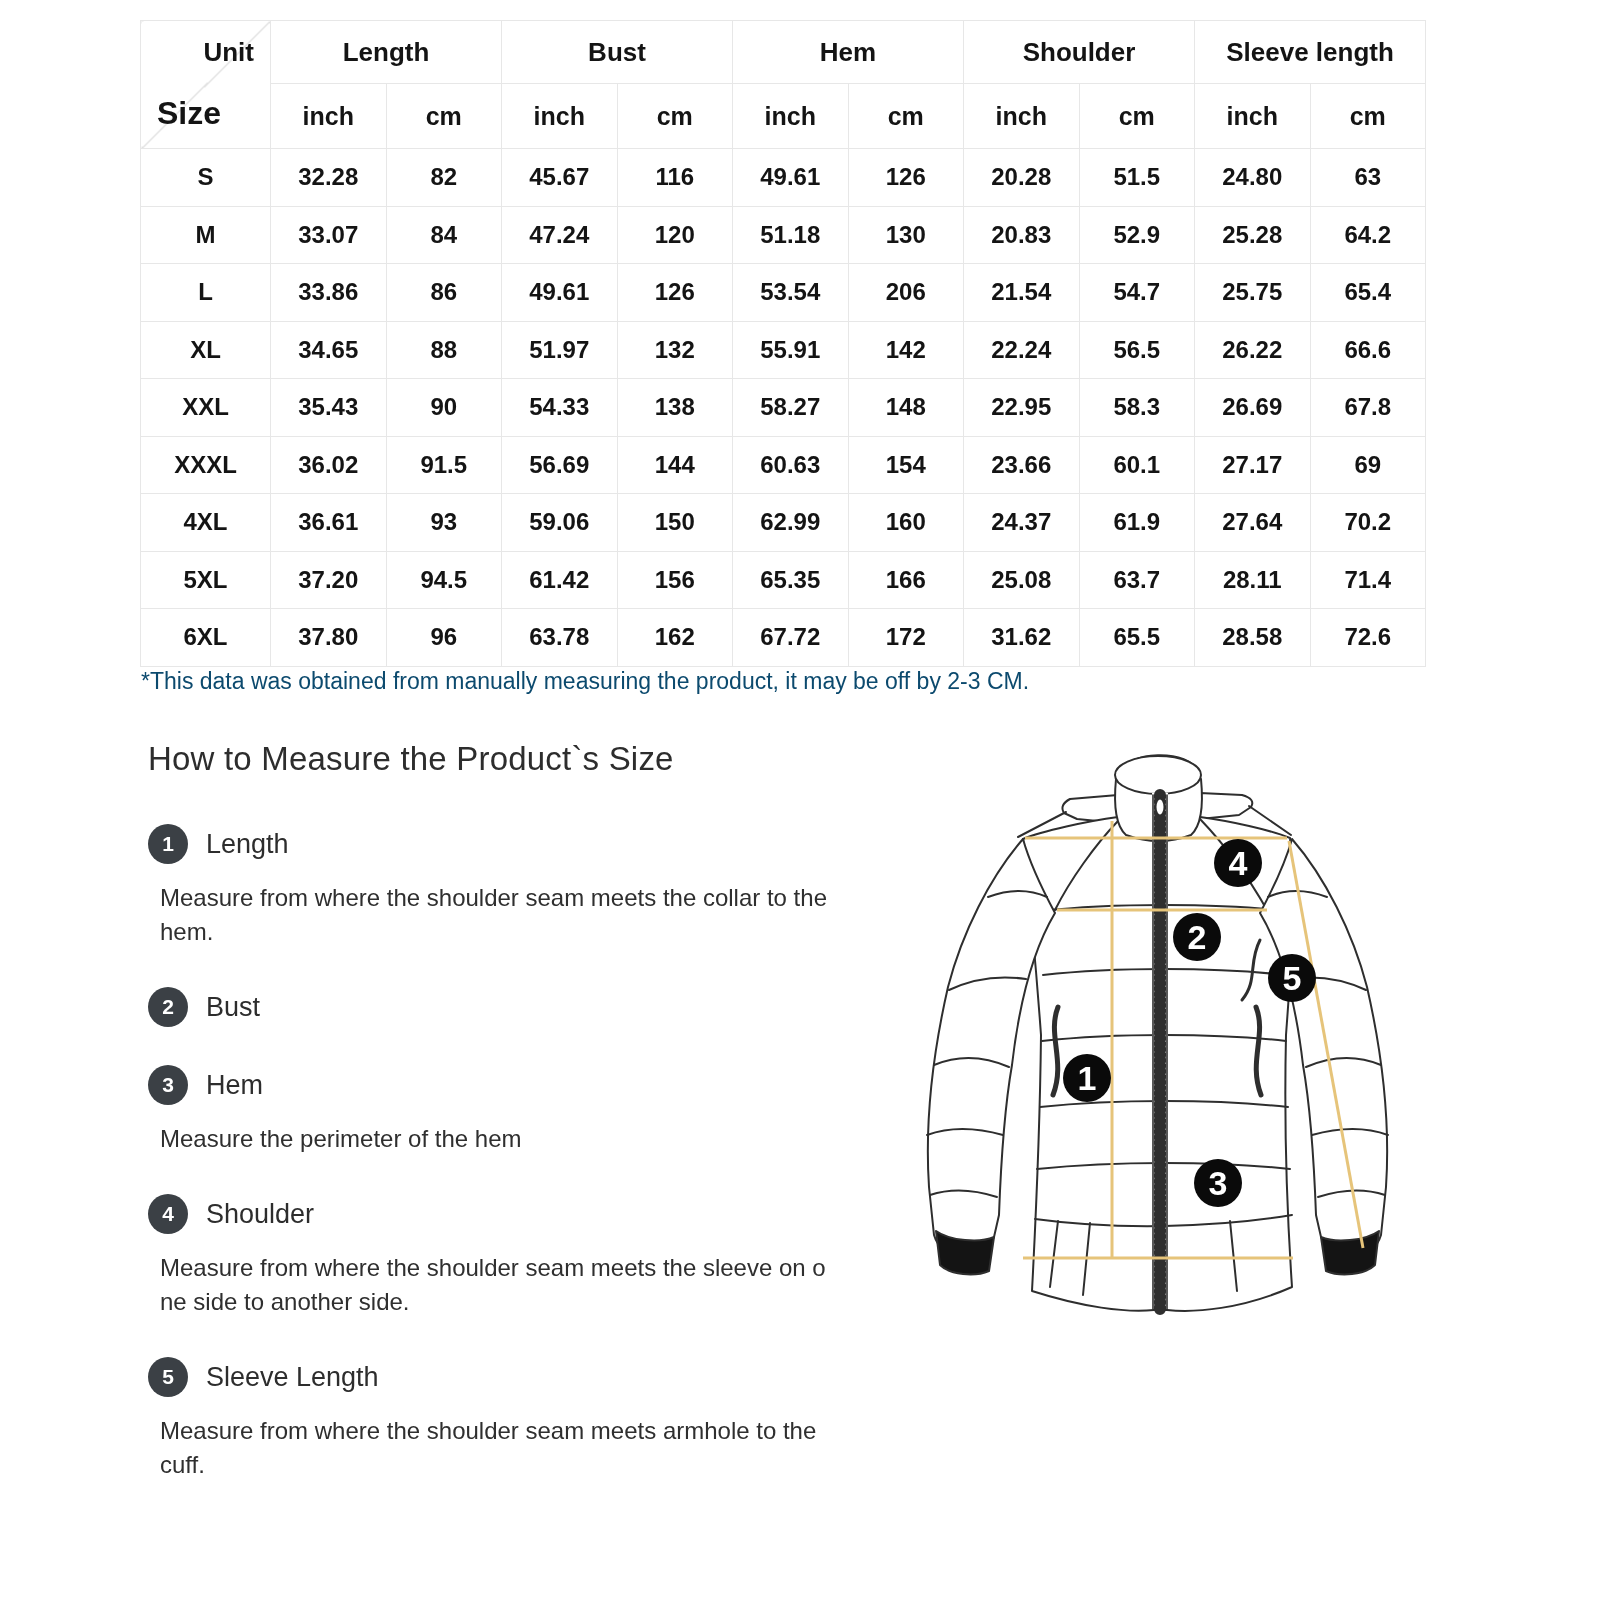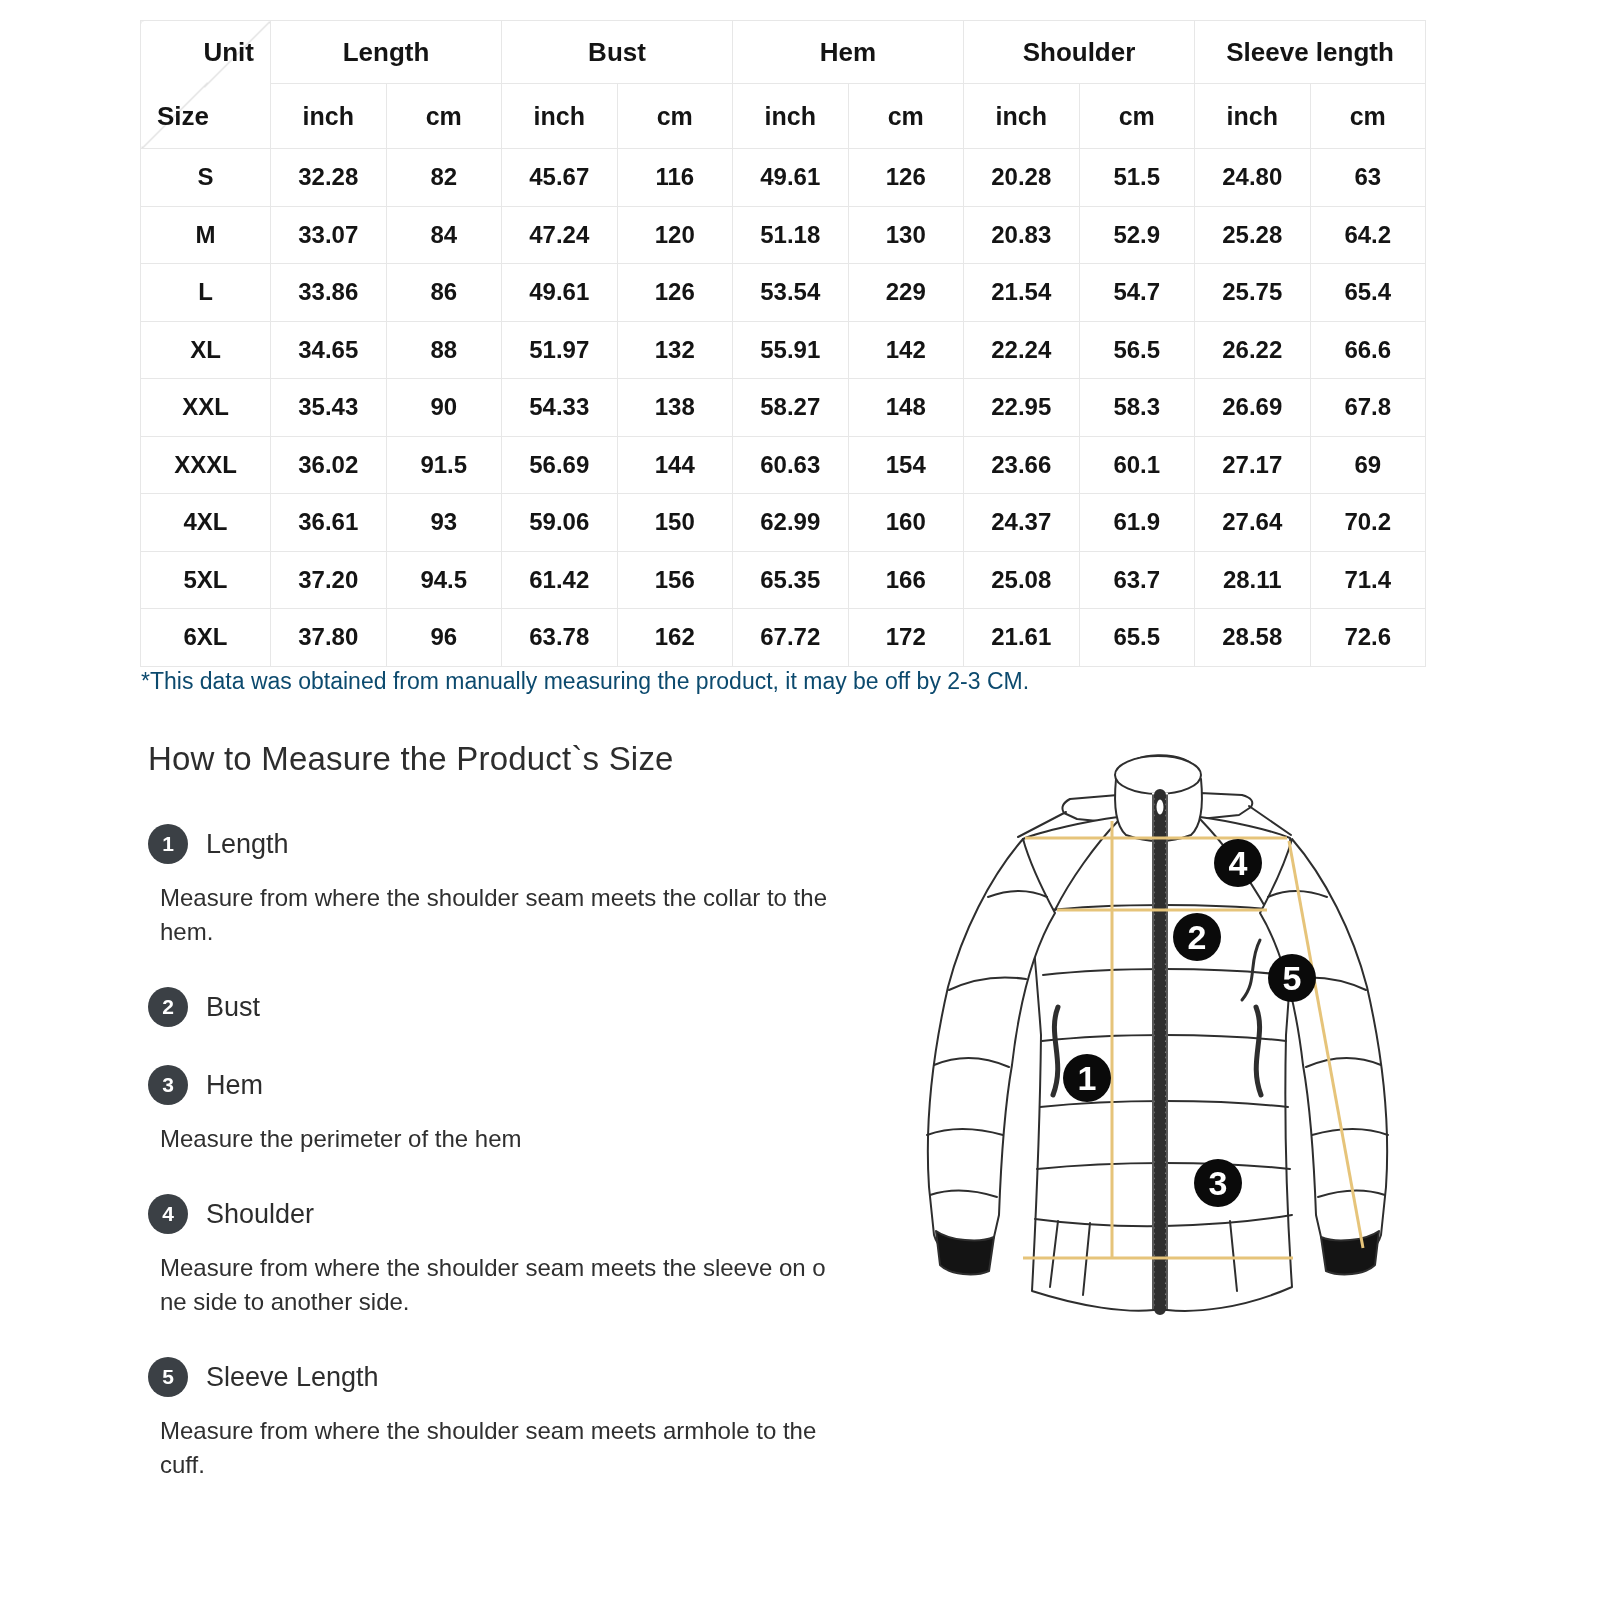--- a/index.html
+++ b/index.html
@@ -10,21 +10,21 @@
   .size-table{position:absolute;left:140px;top:20px;width:1286px;
               border-collapse:collapse;table-layout:fixed;}
   .size-table th,.size-table td{border:1px solid #e7e7e7;text-align:center;
               vertical-align:middle;font-weight:bold;font-size:24px;color:#141414;padding:0;}
   .size-table thead tr.group-row th{height:62px;font-size:26px;}
   .size-table thead tr.unit-row th{height:64px;font-size:25px;}
   .size-table tbody th,.size-table tbody td{height:56.5px;}
   th.corner{position:relative;
      background:linear-gradient(to bottom right,#fff 49.6%,#e2e2e2 49.6%,#e2e2e2 50.4%,#fff 50.4%);}
   th.corner .unit{position:absolute;top:16px;right:16px;font-size:26px;}
-  th.corner .size{position:absolute;bottom:16px;left:16px;font-size:26px;}
+  th.corner .size{position:absolute;bottom:16px;left:16px;font-size:32px;}
 
   .footnote{position:absolute;left:141px;top:668px;width:1240px;margin:0;
             font-size:23px;font-weight:400;color:#0c4a6e;}
 
   
   .howto{position:absolute;left:148px;top:740px;width:706px;}
   .howto h2{margin:0 0 46px 0;font-size:33px;font-weight:400;color:#2d2d2d;letter-spacing:.2px;}
   .step{margin-top:38px;}
   .step:first-of-type{margin-top:0;}
   .step-head{display:flex;align-items:center;gap:18px;}
@@ -97,21 +97,21 @@
         <td>25.28</td>
         <td>64.2</td>
       </tr>
       <tr>
         <th>L</th>
         <td>33.86</td>
         <td>86</td>
         <td>49.61</td>
         <td>126</td>
         <td>53.54</td>
-        <td>229</td>
+        <td>206</td>
         <td>21.54</td>
         <td>54.7</td>
         <td>25.75</td>
         <td>65.4</td>
       </tr>
       <tr>
         <th>XL</th>
         <td>34.65</td>
         <td>88</td>
         <td>51.97</td>
@@ -176,21 +176,21 @@
         <td>71.4</td>
       </tr>
       <tr>
         <th>6XL</th>
         <td>37.80</td>
         <td>96</td>
         <td>63.78</td>
         <td>162</td>
         <td>67.72</td>
         <td>172</td>
-        <td>21.61</td>
+        <td>31.62</td>
         <td>65.5</td>
         <td>28.58</td>
         <td>72.6</td>
       </tr>
     </tbody>
 </table>
 
 <p class="footnote">*This data was obtained from manually measuring the product, it may be off by 2-3 CM.</p>
 
 <section class="howto">

